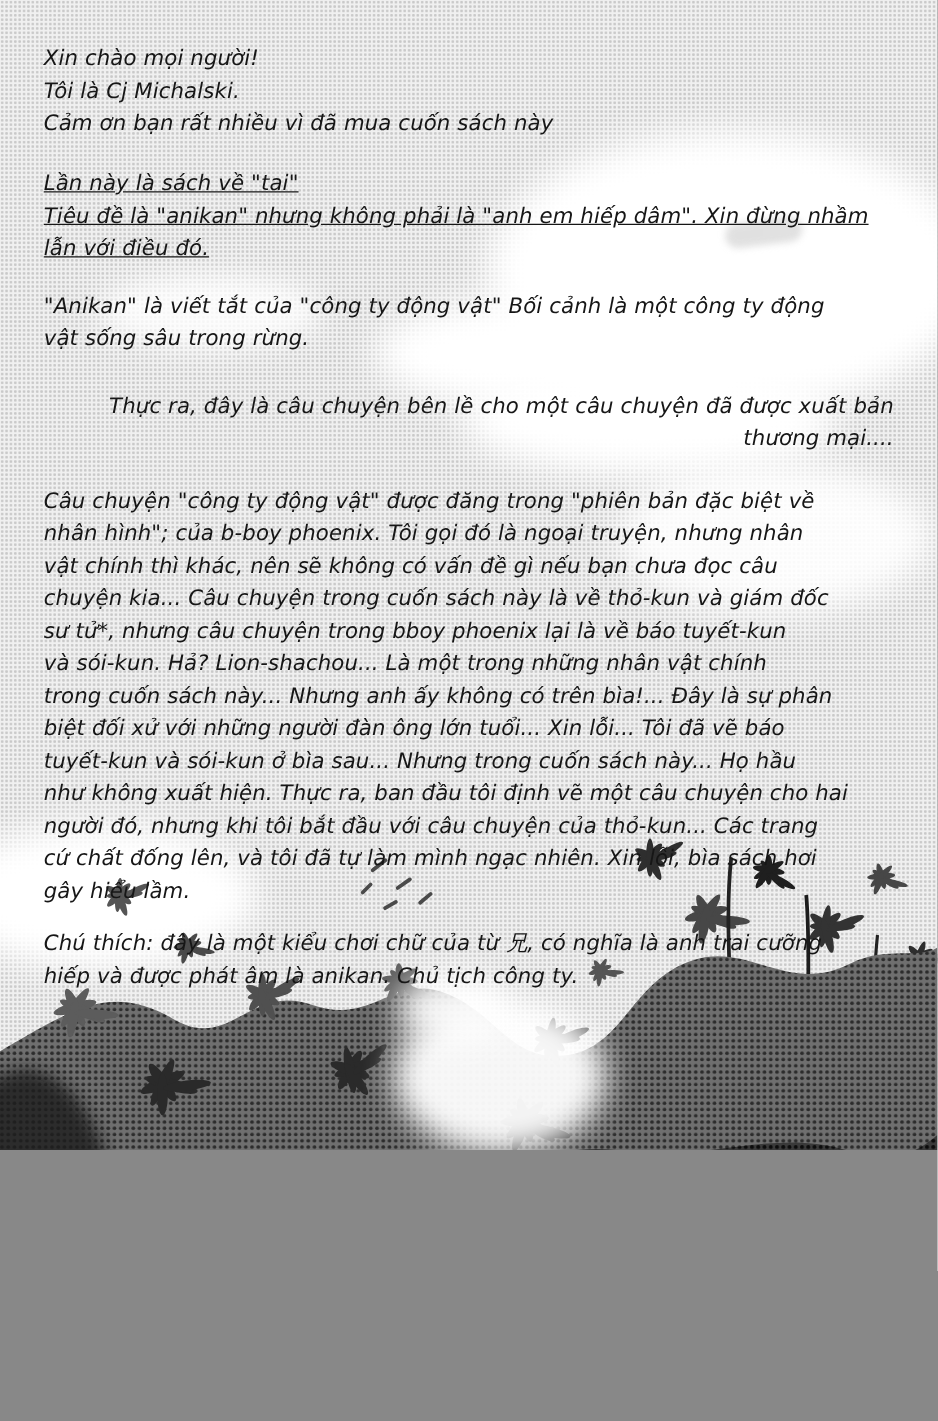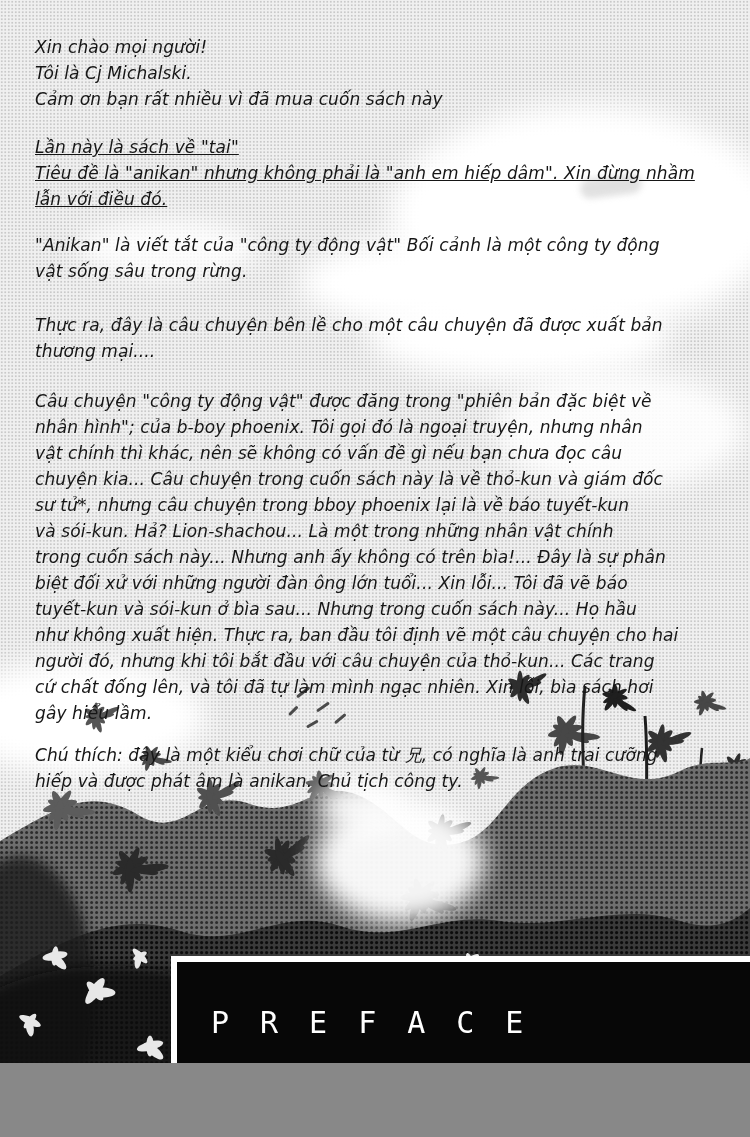--- a/index.html
+++ b/index.html
@@ -1,18 +1,18 @@
 <!DOCTYPE html>
 <html style="--paper: #f0f0f0; --halftone-dot: #c9c9c9; --ink: #161616; --title-text: #ffffff; --title-box-bg: #070707; --title-box-border: #ffffff; --foliage-mid: #6f6f6f; --foliage-dark: #3a3a3a; --foliage-deep: #0d0d0d;"><head>
 <meta charset="utf-8">
 <style>
   html,body{margin:0;padding:0;background:#888;}
   .page{
     position:relative;
-    width:750px;height:1063px;
+    width:750px;height:920px;
     overflow:hidden;
     background-color:var(--paper,#f0f0f0);
     background-image:radial-gradient(var(--halftone-dot,#c9c9c9) 0.9px, transparent 1.2px);
     background-size:3.5px 3.5px;
     font-family:"DejaVu Sans", sans-serif;
   }
   
   .cloud{position:absolute;background:#fff;border-radius:50%;filter:blur(14px);z-index:1;}
   .cloud.a {left:390px;top:105px;width:390px;height:225px;}
   .cloud.a2{left:300px;top:238px;width:260px;height:90px;}
@@ -25,21 +25,21 @@
   
   .text-layer{position:absolute;inset:0;z-index:3;}
   .para{
     position:absolute;left:35px;width:680px;
     color:var(--ink,#161616);
     font-size:17px;line-height:26px;
     font-style:italic;
     white-space:pre-line;
     letter-spacing:.1px;
   }
-  .p1{top:34px;} .p2{top:134px;text-decoration:underline;} .p3{top:232px;} .p4{top:312px;}
+  .p1{top:34px;} .p2{top:134px;text-decoration:underline;} .p3{top:232px;} .p4{top:312px;text-align:right;}
   .p5{top:388px;} .p6{top:742px;} .p7{top:814px;}
   
   .foliage{position:absolute;left:0;top:656px;z-index:2;}
   
   .title-box{
     position:absolute;left:171px;top:956px;width:600px;height:120px;
     background:var(--title-box-bg,#070707);
     border:6px solid var(--title-box-border,#ffffff);
     z-index:4;display:flex;align-items:center;
   }

